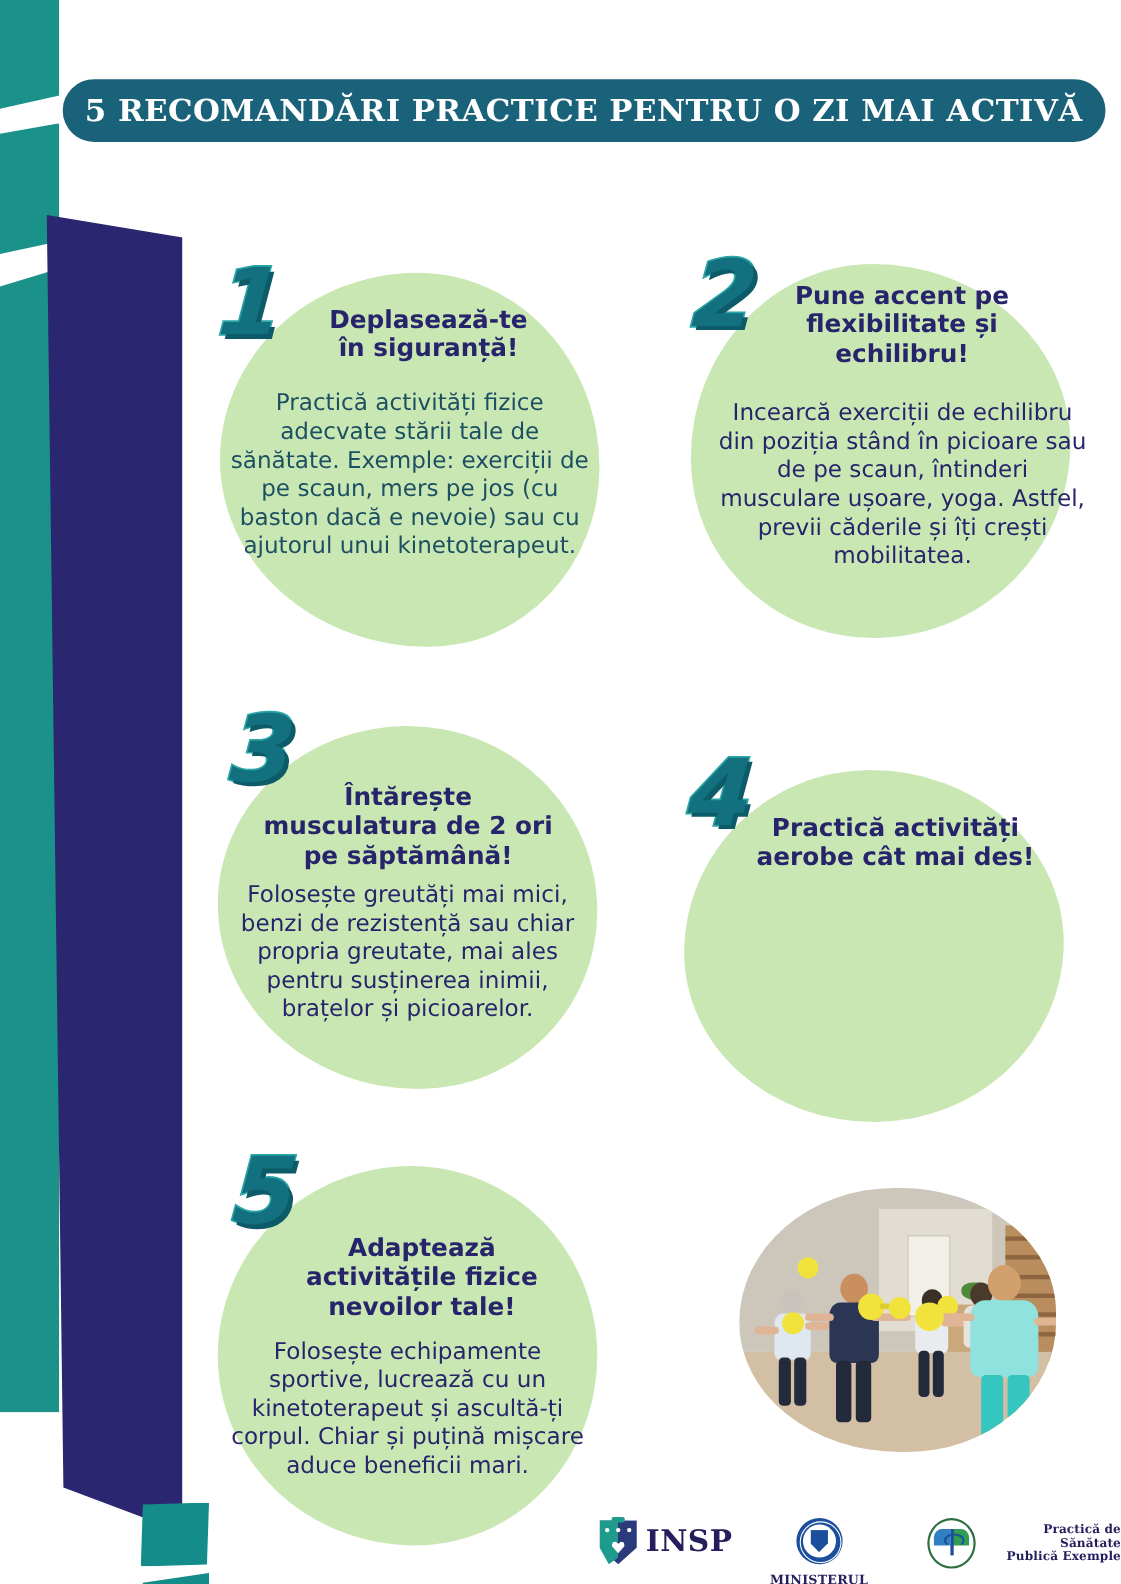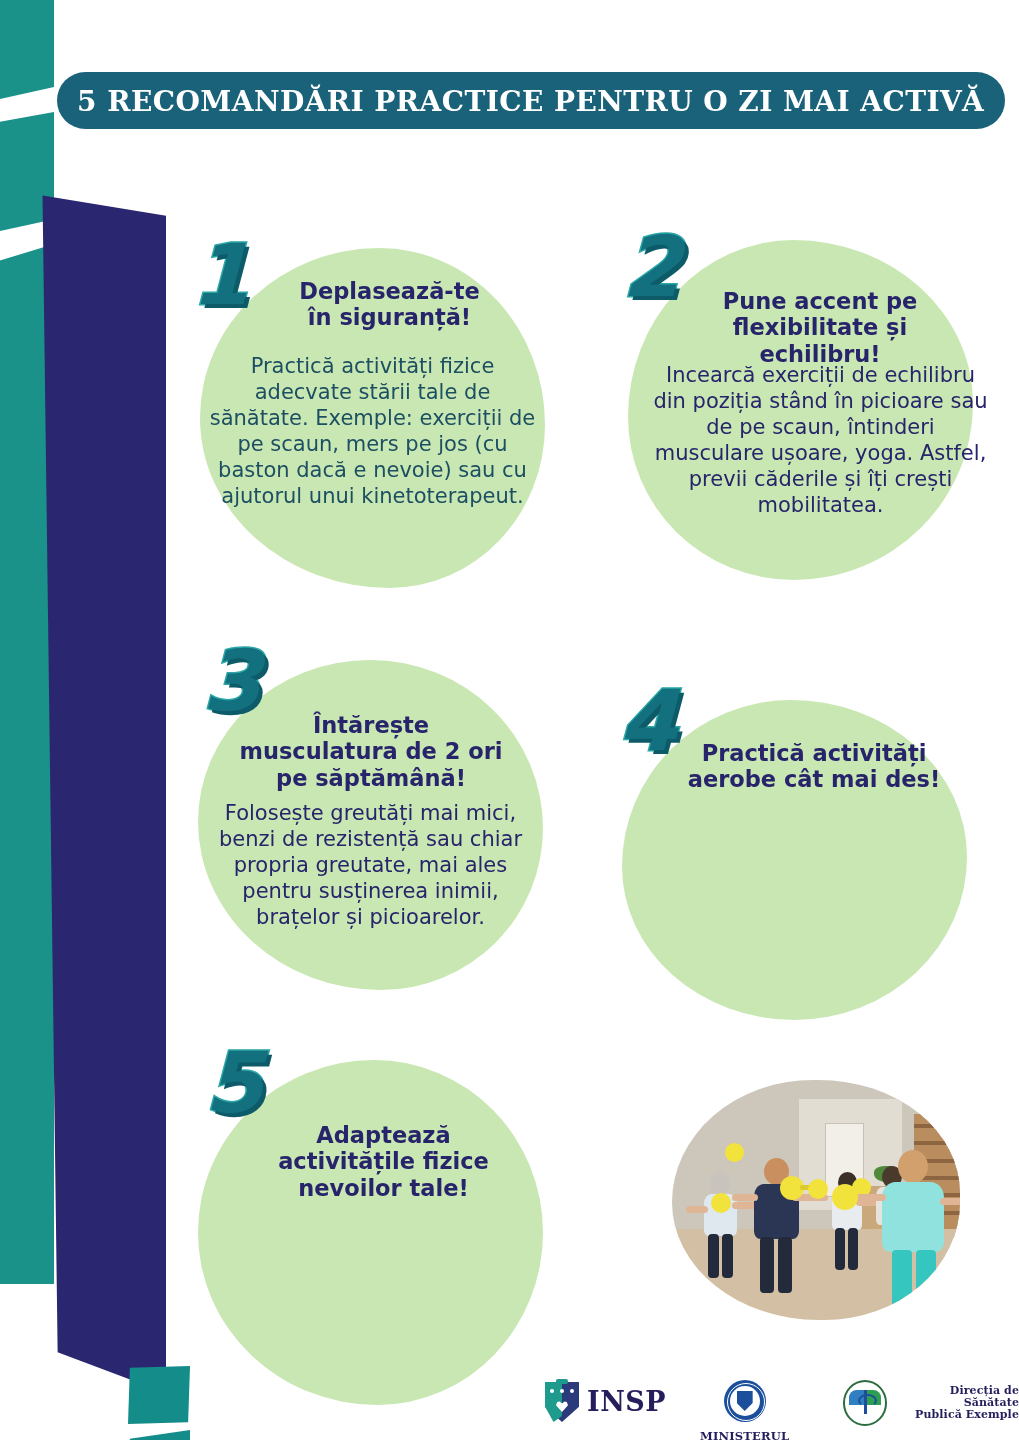--- a/index.html
+++ b/index.html
@@ -171,41 +171,42 @@
   <div class="card" id="c1" style="left:200px;top:248px;width:345px;height:340px;">
     <div class="blob"></div>
     <div class="num" style="left:-1px;top:-8px;">1</div>
     <div class="head" style="left:62px;top:30px;width:255px;">Deplasează-te<br>în siguranță!</div>
     <div class="txt" style="left:6px;top:105px;width:333px;">Practică activități fizice adecvate stării tale de sănătate. Exemple: exerciții de pe scaun, mers pe jos (cu baston dacă e nevoie) sau cu ajutorul unui kinetoterapeut.</div>
   </div>
 
   <div class="card" id="c2" style="left:628px;top:240px;width:345px;height:340px;">
     <div class="blob"></div>
     <div class="num" style="left:2px;top:-8px;">2</div>
-    <div class="head" style="left:66px;top:48px;width:252px;">Pune accent pe<br>flexibilitate și<br>echilibru!</div>
+    <div class="head" style="left:66px;top:16px;width:252px;">Pune accent pe<br>flexibilitate și<br>echilibru!</div>
     <div class="txt navy" style="left:4px;top:122px;width:337px;margin-left:20px;">Incearcă exerciții de echilibru din poziția stând în picioare sau de pe scaun, întinderi musculare ușoare, yoga. Astfel, previi căderile și îți crești mobilitatea.</div>
   </div>
 
   <div class="card" id="c3" style="left:198px;top:660px;width:345px;height:330px;">
     <div class="blob"></div>
     <div class="num" style="left:12px;top:-14px;">3</div>
     <div class="head" style="left:8px;top:52px;width:330px;">Întărește<br>musculatura de 2 ori<br>pe săptămână!</div>
     <div class="txt navy" style="left:10px;top:140px;width:325px;">Folosește greutăți mai mici, benzi de rezistență sau chiar propria greutate, mai ales pentru susținerea inimii, brațelor și picioarelor.</div>
   </div>
 
   <div class="card" id="c4" style="left:622px;top:700px;width:345px;height:320px;">
     <div class="blob"></div>
     <div class="num" style="left:4px;top:-14px;">4</div>
     <div class="head" style="left:52px;top:40px;width:280px;">Practică activități<br>aerobe cât mai des!</div>
   </div>
 
   <div class="card" id="c5" style="left:198px;top:1060px;width:345px;height:345px;">
     <div class="blob"></div>
     <div class="num" style="left:14px;top:-12px;">5</div>
     <div class="head" style="left:48px;top:62px;width:275px;">Adaptează<br>activitățile fizice<br>nevoilor tale!</div>
+    <div class="txt navy" style="left:6px;top:155px;width:333px;">Folosește echipamente sportive, lucrează cu un kinetoterapeut și ascultă-ți corpul. Chiar și puțină mișcare aduce beneficii mari.</div>
   </div>
 
   <div class="photo">
     <div class="ph-wall"></div>
     <div class="ph-wall2"></div>
     <div class="ph-door"></div>
     <div class="ph-cab"></div>
     <div class="ph-plant"></div>
     <div class="ph-bars">
       <i style="top:8%"></i>
@@ -295,19 +296,19 @@
     </div>
 
     <div class="logo" style="left:843px;top:10px;">
       <div class="dsp-seal">
         <div class="q1"></div>
           <div class="q2"></div>
         <div class="rod"></div>
           <div class="snk"></div>
       </div>
       <div class="logo-txt dsp-txt">
-        <div>Direcția de Sănătate</div>
+        <div>Practică de Sănătate</div>
         <div>Publică Exemple</div>
       </div>
     </div>
 
   </div>
 </div>
 
 </body></html>

